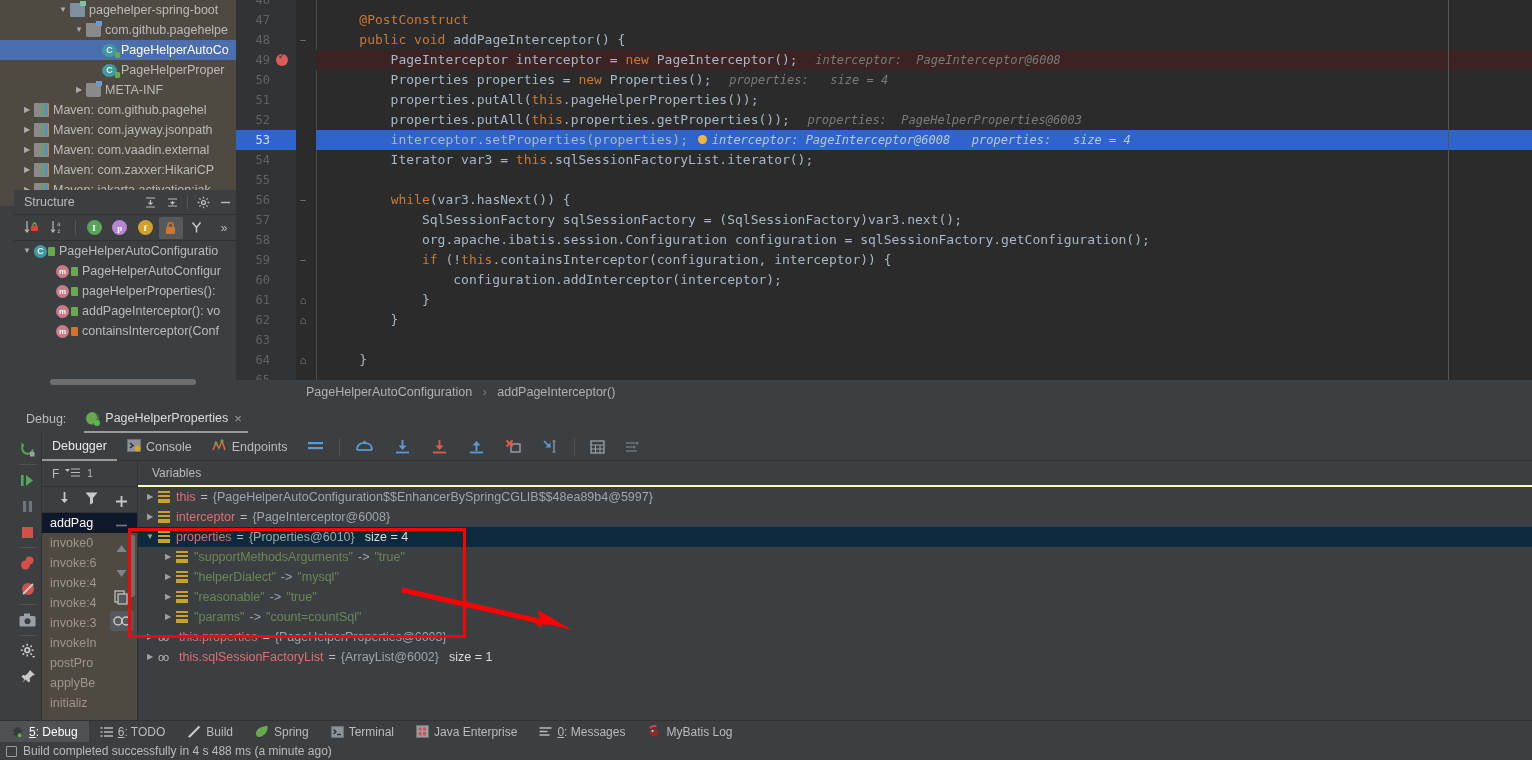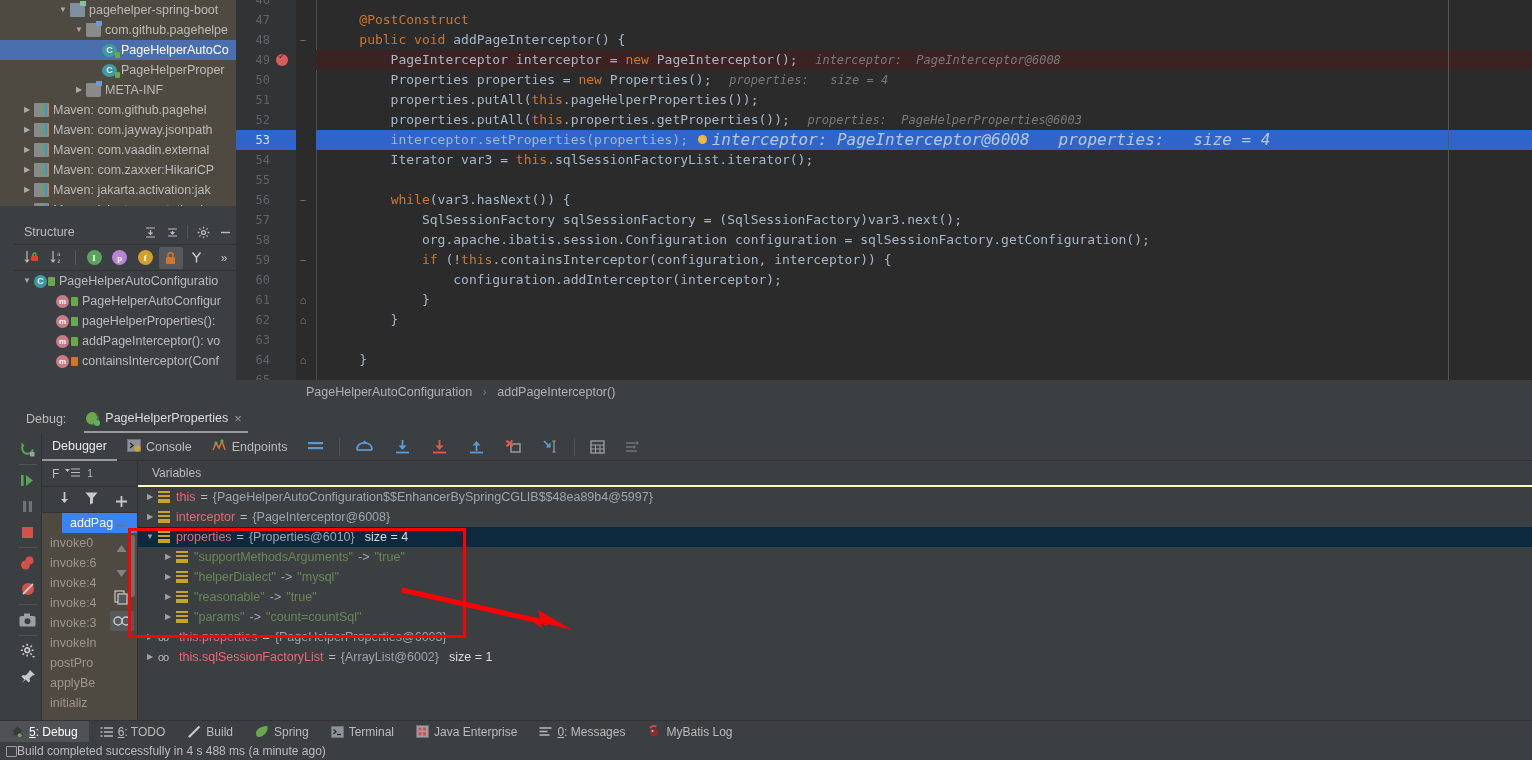--- a/index.html
+++ b/index.html
@@ -59,21 +59,21 @@
   .bp-dot:after{ content:"\2713"; position:absolute; left:2px; top:-3px; font-size:9px; color:#2b2b2b; }
   .bulb { position:absolute; width:9px; height:9px; border-radius:50%; background:#f2b63d; }
   #minimap-line { position:absolute; left:1212px; top:0; width:1px; height:380px; background:#555; }
 
   
   #breadcrumb { position:absolute; left:236px; top:380px; width:1296px; height:25px;
                 background:#3c3f41; line-height:25px; padding-left:70px; color:#b0b0b0; font-size:12.5px; }
   .crumb-sep { color:#7a7a7a; margin:0 7px; }
 
   
-  #structure { position:absolute; left:14px; top:220px; width:222px; height:199px; background:#3c3f41; }
+  #structure { position:absolute; left:14px; top:190px; width:222px; height:199px; background:#3c3f41; }
   #structure .hdr { height:25px; display:flex; align-items:center; padding-left:10px;
                     font-size:12.5px; color:#bbbbbb; border-bottom:1px solid #323232; }
   #structure .hdr .sp { flex:1; }
   .hicon { width:22px; height:18px; display:flex; align-items:center; justify-content:center;
            color:#a6a6a6; font-size:13px; }
   #structure .tb { height:26px; display:flex; align-items:center; gap:2px; padding-left:6px;
                    border-bottom:1px solid #323232; }
   .tbtn { width:24px; height:22px; display:flex; align-items:center; justify-content:center;
           border-radius:2px; position:relative; }
   .tbtn.on { background:#55595b; }
@@ -117,21 +117,21 @@
   #frames-hdr { position:absolute; left:42px; top:56px; width:96px; height:26px;
                 display:flex; align-items:center; gap:6px; padding-left:10px;
                 border-bottom:1px solid #323232; border-right:1px solid #323232; }
   #frames-tb { position:absolute; left:42px; top:82px; width:96px; height:26px;
                display:flex; align-items:center; gap:14px; padding-left:16px;
                border-bottom:1px solid #323232; border-right:1px solid #323232;}
   #frames-list { position:absolute; left:42px; top:108px; width:96px; height:207px;
                  background:#4e4a41; border-right:1px solid #323232; overflow:hidden; }
   .fr { height:20px; line-height:20px; font-size:12.5px; color:#a0968a; padding-left:8px;
         white-space:nowrap; overflow:hidden; }
-  .fr.sel { background:#3b82f6; color:#ffffff;margin-left:20px; }
+  .fr.sel { background:#0f172a; color:#ffffff; }
   #fr-scroll { position:absolute; right:2px; top:22px; width:7px; height:62px; background:#6e6e6e; border-radius:3px;}
 
   #vars-hdr { position:absolute; left:138px; top:56px; width:1394px; height:26px;
               display:flex; align-items:center; padding-left:14px; border-bottom:2px solid #fef9c3; }
   #vars-tb { position:absolute; left:105px; top:82px; width:33px; height:233px;
              display:flex; flex-direction:column; align-items:center; gap:4px; padding-top:4px; }
   .vtb { width:24px; height:20px; display:flex; align-items:center; justify-content:center; color:#a6a6a6; }
   .vtb.on { background:#55595b; border-radius:2px; }
 
   #vars-list { position:absolute; left:138px; top:82px; width:1394px; height:233px; }
@@ -164,21 +164,21 @@
 
   
   #bottom-tabs { position:absolute; left:0; top:720px; width:1532px; height:22px;
                  background:#3c3f41; border-top:1px solid #323232; display:flex; align-items:center; }
   .btab { display:flex; align-items:center; gap:5px; padding:0 11px; height:22px; font-size:12px;
           color:#bbbbbb; }
   .btab.act { background:#4e5254; color:#ffffff; }
   .btab u { text-decoration:underline; }
   #status-bar { position:absolute; left:0; top:742px; width:1532px; height:18px;
                 background:#3c3f41; display:flex; align-items:center; padding-left:6px;
-                font-size:12px; color:#bbbbbb; gap:0; }
+                font-size:12px; color:#bbbbbb; gap:6px; }
   .statusico { width:11px; height:11px; border:1px solid #9a9a9a; border-radius:1px; }
 </style>
 </head>
 <body>
 
 <div id="top-region">
 
   <div id="project-tree">
       <div class="tree-row ind1">
         <span class="tw">▼</span>
@@ -279,21 +279,21 @@
           <div style="position: absolute; left: 80px; top: 0px; width: 1216px; height: 20px;"></div>
           <div class="lnum">52</div>
           <div class="code">        properties.putAll(<span class="kw">this</span>.properties.getProperties());</div>
           <div class="code hint" style="left: 571.38px; font-size: 12px;">properties:  PageHelperProperties@6003</div>
         </div>
         <div class="line" style="top: 130px;">
           <div class="ln-hl" style="position: absolute; left: 80px; top: 0px; width: 1216px; height: 20px;"></div>
           <div class="lnum" style="color: rgb(224, 224, 224); background: rgb(47, 101, 202); width: 60px; padding-right: 26px;">53</div>
           <div class="code">        interceptor.setProperties(properties);</div>
           <div class="bulb" style="left: 461.72px; top: 5px;"></div>
-          <div class="code hint-on-sel" style="left: 475.72px; font-size: 16px;">interceptor: PageInterceptor@6008   properties:   size = 4</div>
+          <div class="code hint-on-sel" style="left: 475.72px; font-size: 12px;">interceptor: PageInterceptor@6008   properties:   size = 4</div>
         </div>
         <div class="line" style="top: 150px;">
           <div style="position: absolute; left: 80px; top: 0px; width: 1216px; height: 20px;"></div>
           <div class="lnum">54</div>
           <div class="code">        Iterator var3 = <span class="kw">this</span>.sqlSessionFactoryList.iterator();</div>
         </div>
         <div class="line" style="top: 170px;">
           <div style="position: absolute; left: 80px; top: 0px; width: 1216px; height: 20px;"></div>
           <div class="lnum">55</div>
           <div class="code"></div>

